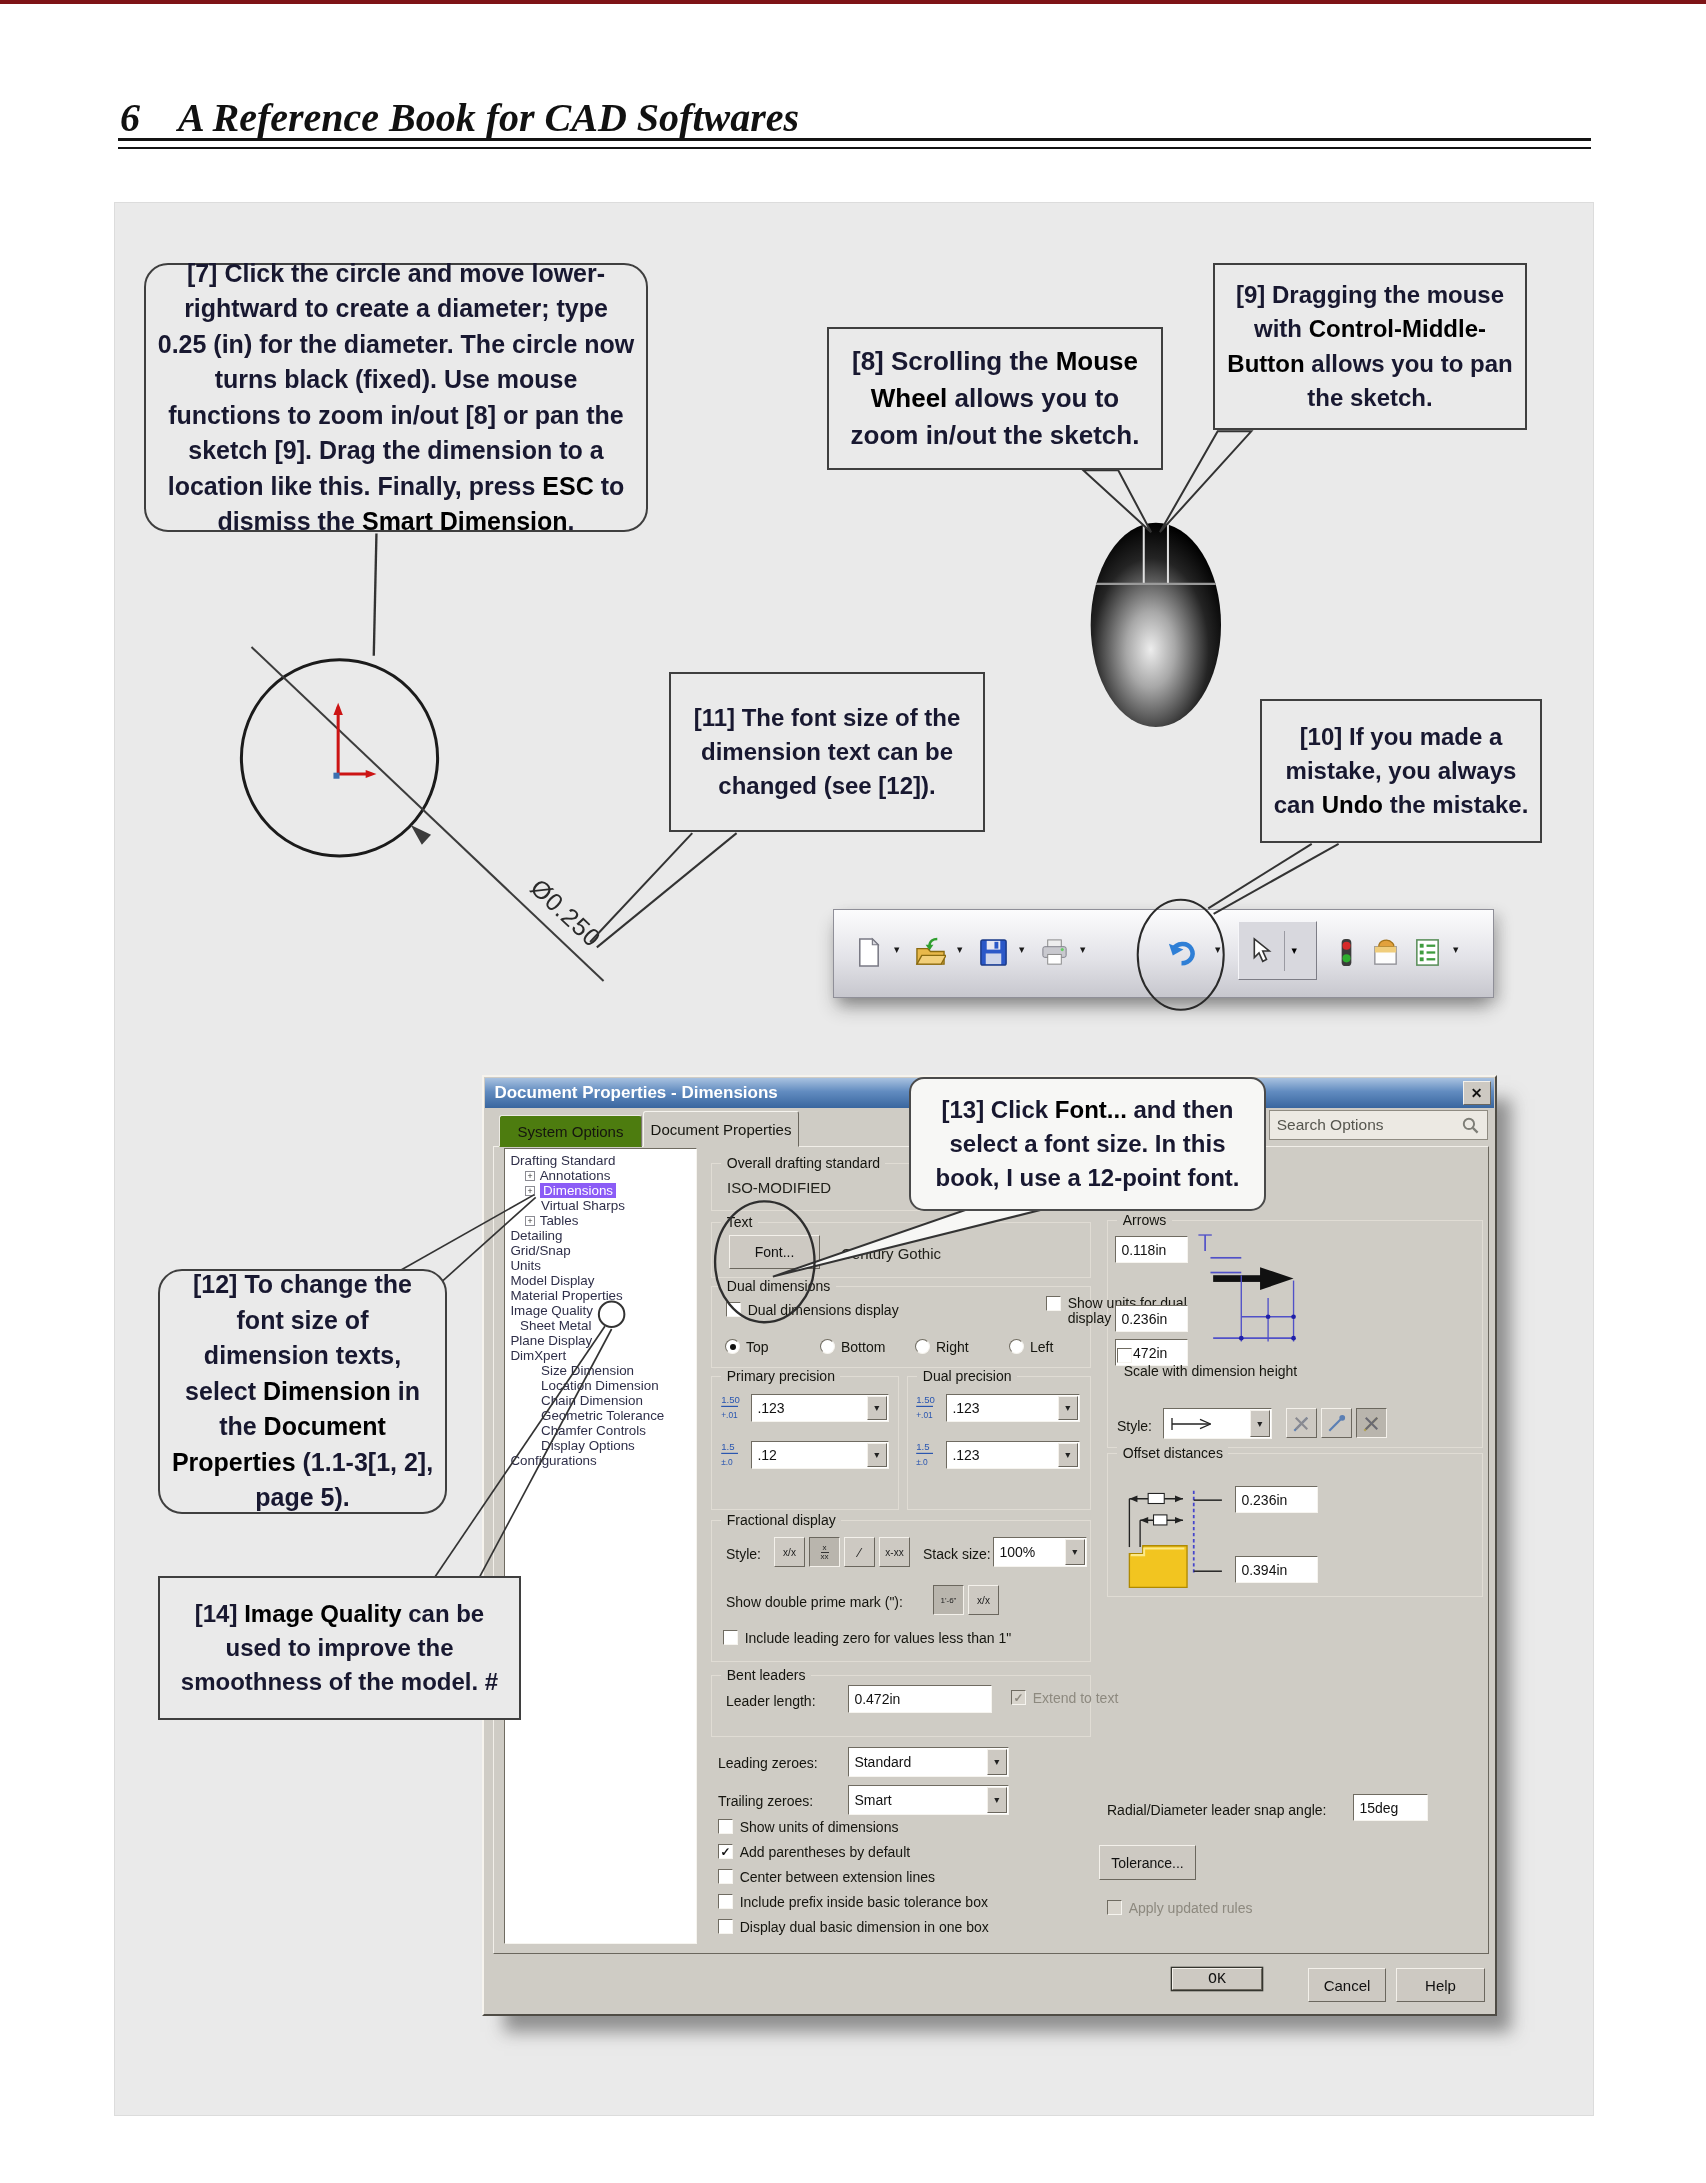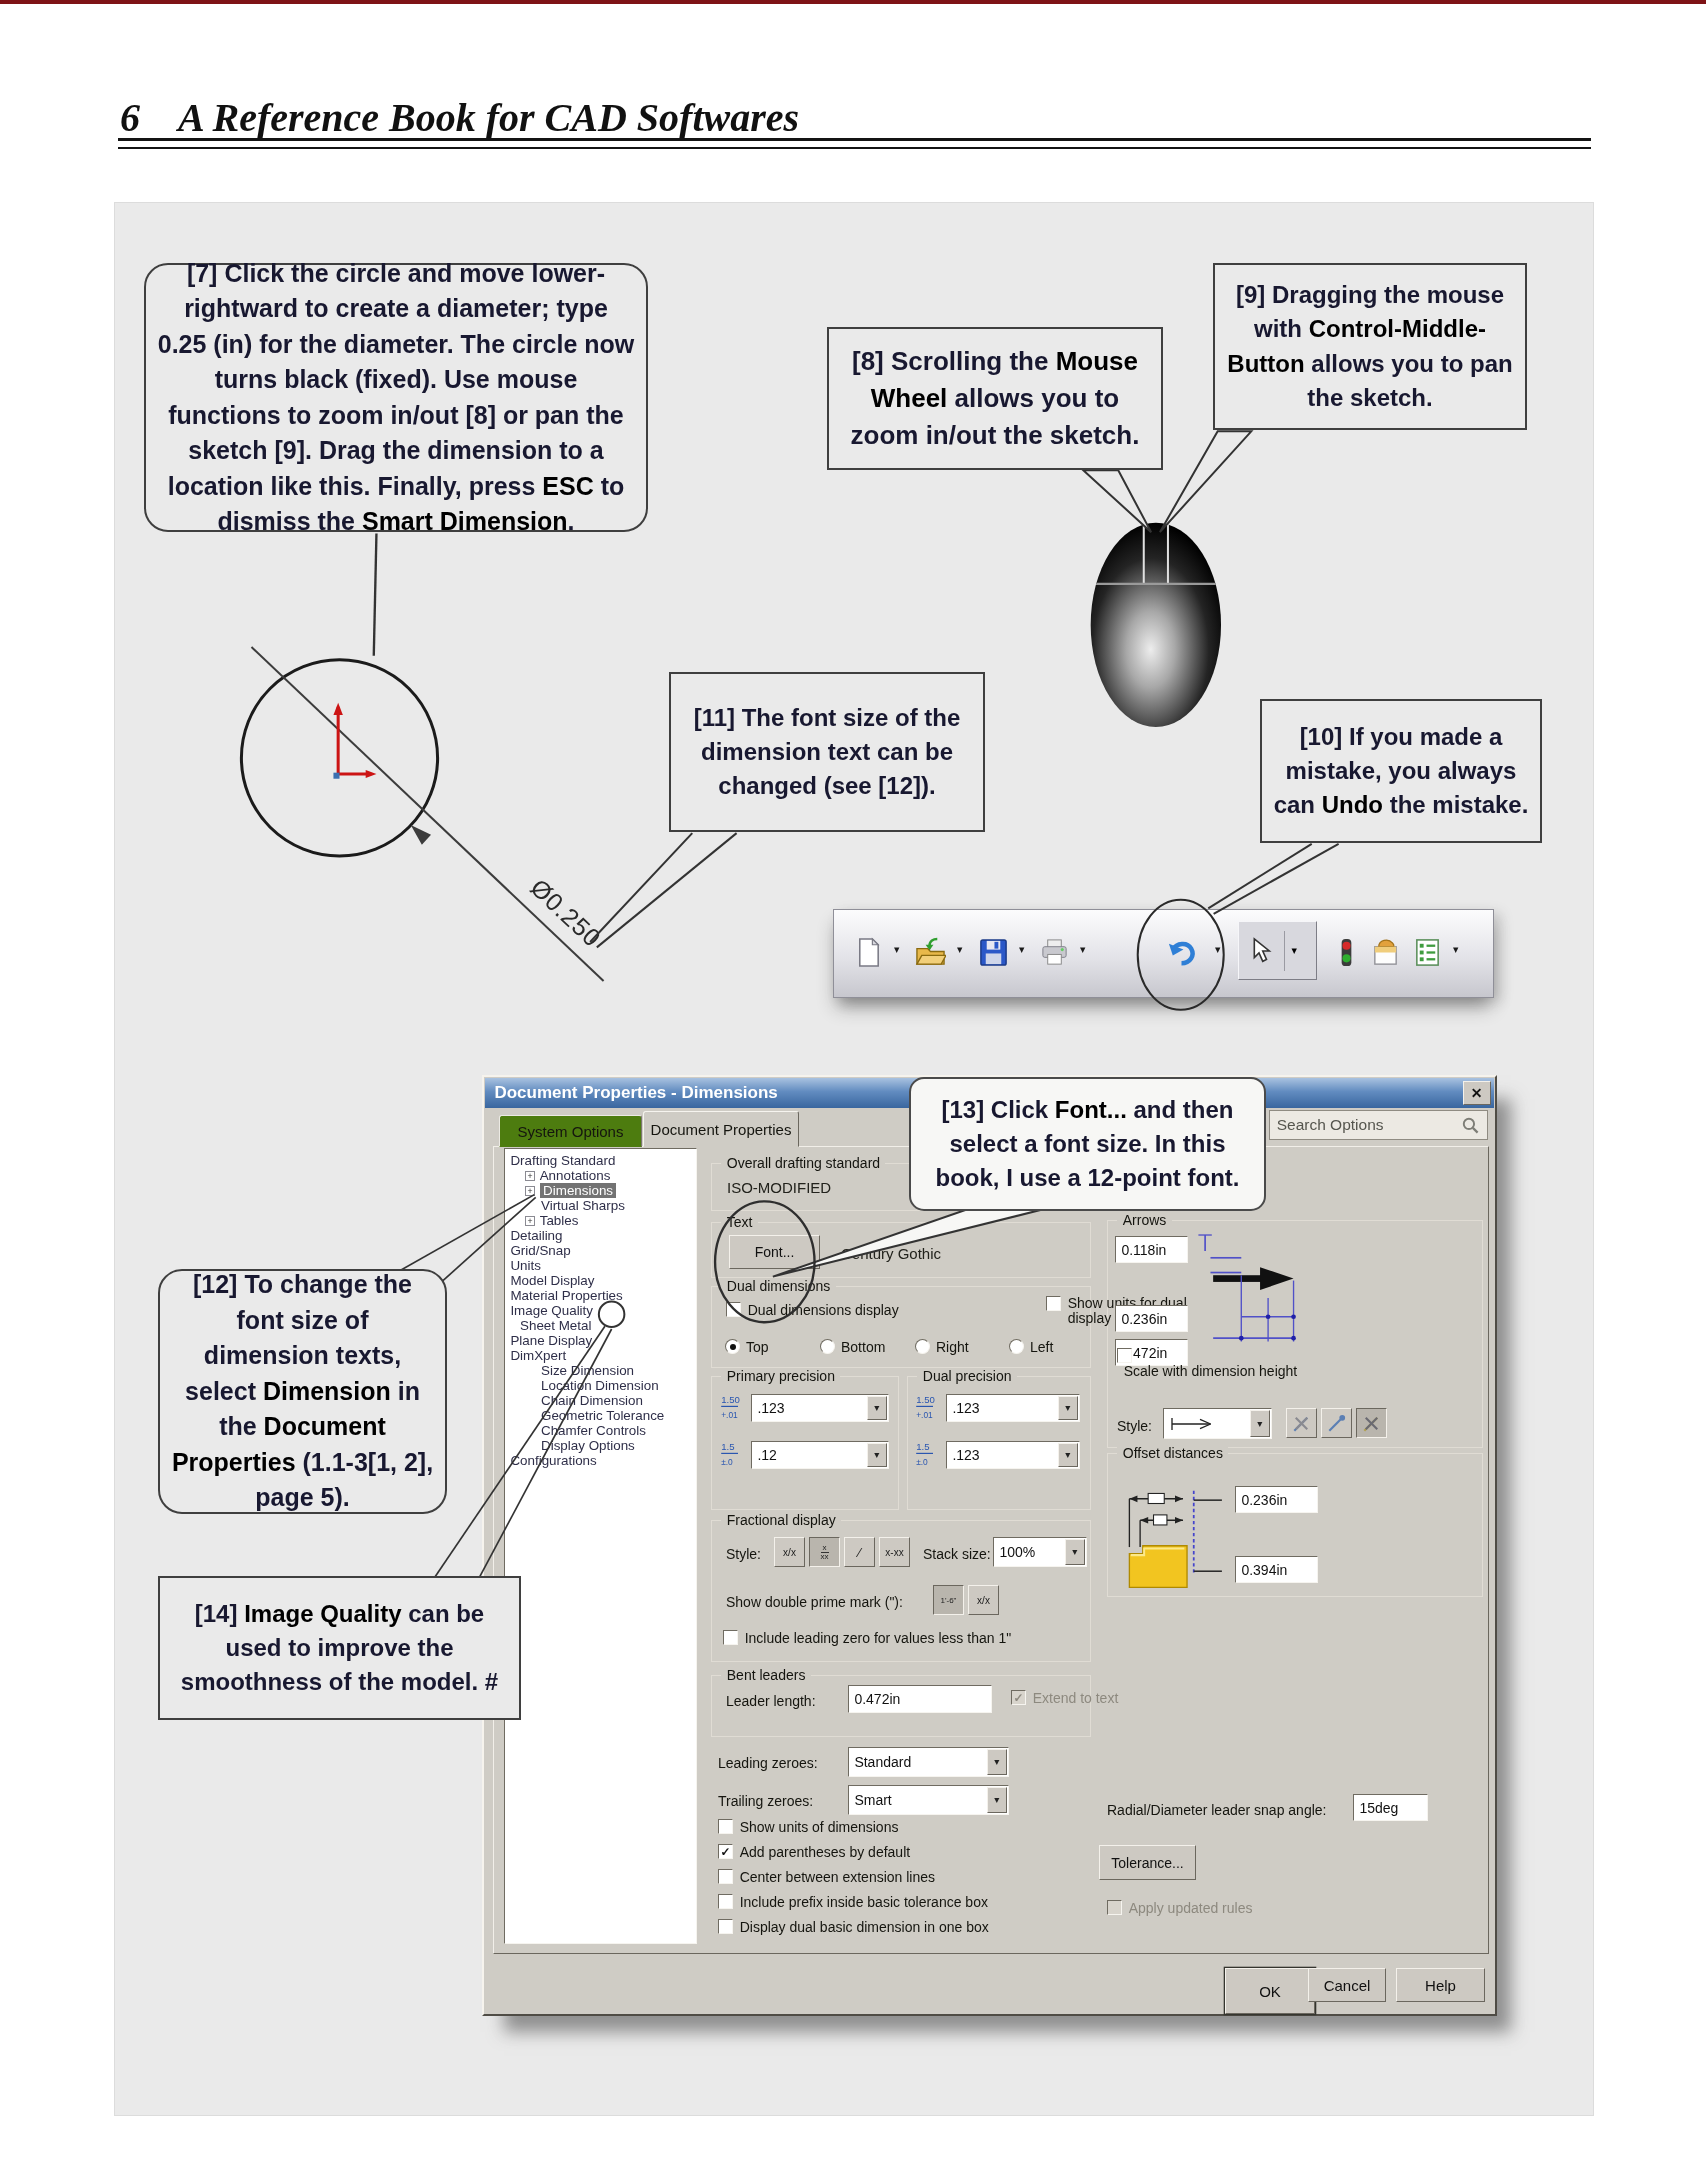--- a/index.html
+++ b/index.html
@@ -28,21 +28,21 @@
   .tcap{position:absolute;left:485px;top:1078px;width:1009px;height:30px;z-index:2;background:linear-gradient(180deg,#a9c2e0 0%,#628cc0 45%,#39669f 100%);display:flex;align-items:center;padding-left:9.4px;box-sizing:border-box;}
   .tcap .ttl{color:#fff;font-weight:bold;font-size:17px;}
   .xbtn{position:absolute;right:3.4px;top:2.7px;width:28px;height:24px;background:#cdc9c2;border:1.3px solid;border-color:#f4f1eb #6b675e #6b675e #f4f1eb;display:flex;align-items:center;justify-content:center;font-size:14px;font-weight:bold;color:#111;box-sizing:border-box;}
   .tab{position:absolute;z-index:3;box-sizing:border-box;display:flex;align-items:center;justify-content:center;font-size:15px;color:#15150f;background:#cfccc5;border:1.3px solid;border-color:#f6f4ef #6b675e transparent #f6f4ef;border-radius:2.7px 2.7px 0 0;}
   .tab.inact{background:#4d7c0f;border-color:#eceae4 #7b776e transparent #eceae4;}
   .srch{position:absolute;left:1269px;top:1110px;width:219px;height:30px;z-index:3;background:#ece9e3;border:1.3px solid #8f8b82;box-sizing:border-box;display:flex;align-items:center;padding:0 6.7px;font-size:15.5px;color:#55554e;}
   .panel{position:absolute;left:493px;top:1146px;width:996px;height:808px;z-index:2;border:1.3px solid;border-color:#f2efe9 #6b675e #6b675e #f2efe9;box-sizing:border-box;}
   .tree{position:absolute;left:504px;top:1148px;width:193px;height:796px;z-index:3;background:#fff;border:1.3px solid;border-color:#6f6b61 #f6f4ef #f6f4ef #6f6b61;box-sizing:border-box;overflow:hidden;padding-top:4px;}
   .trow{display:flex;align-items:center;height:15px;font-size:13.4px;color:#2f2f49;white-space:nowrap;}
   .pg{width:10px;height:10px;border:0.7px solid #8a8a92;background:#fff;font-size:8.7px;line-height:8.7px;text-align:center;margin-right:4.7px;color:#333;flex:none;box-sizing:border-box;}
-  .tsel{background:#737373;color:#fff;padding:0 3.4px;}
+  .tsel{background:#8b5cf6;color:#fff;padding:0 3.4px;}
   .grp{position:absolute;z-index:3;border:1.3px groove #e0dcd4;box-sizing:border-box;}
   .glab{position:absolute;top:-9.4px;left:9.4px;background:#cfccc5;padding:0 5.4px;font-size:14px;color:#14140f;white-space:nowrap;z-index:4;}
   .lbl{position:absolute;z-index:4;font-size:14px;color:#15150f;white-space:nowrap;}
   .val{position:absolute;z-index:4;font-size:15px;color:#22221c;white-space:nowrap;}
   .tb,.combo{position:absolute;z-index:4;background:#fff;border:1.3px solid;border-color:#6f6b61 #f6f4ef #f6f4ef #6f6b61;font-size:14px;color:#111;display:flex;align-items:center;padding-left:5.4px;box-sizing:border-box;white-space:nowrap;}
   .combo{padding-right:23px;}
   .dbtn{position:absolute;top:1.3px;right:1.3px;bottom:1.3px;width:20px;background:#cdc9c2;border:1.3px solid;border-color:#f4f1eb #6b675e #6b675e #f4f1eb;display:flex;align-items:center;justify-content:center;font-size:8.7px;color:#222;box-sizing:border-box;}
   .btn3{position:absolute;z-index:4;background:#cdc9c2;border:1.3px solid;border-color:#f4f1eb #6b675e #6b675e #f4f1eb;display:flex;align-items:center;justify-content:center;font-size:14px;color:#111;box-sizing:border-box;}
   .cbrow{display:flex;align-items:center;height:25px;}
   .cbabs{position:absolute;z-index:4;display:flex;align-items:flex-start;}
@@ -496,21 +496,21 @@
     <span>15deg</span>
   </div>
 <div class="btn3" style="left:1099px;top:1845px;width:97px;height:35px;">
     <span>Tolerance...</span>
   </div>
 <div class="cbabs dis" style="left:1107px;top:1900px;">
     <span class="cb"></span>
     <span class="cblabel">Apply updated rules</span>
   </div>
 
-<div class="btn3 btm okdef" style="left:1225px;top:1968px;width:90px;height:46px;">
+<div class="btn3 btm okdef" style="left:1172px;top:1968px;width:90px;height:22px;font-family:Liberation Mono, monospace;">
     <span>OK</span>
   </div>
 <div class="btn3 btm" style="left:1308px;top:1968px;width:78px;height:34px;">
     <span>Cancel</span>
   </div>
 <div class="btn3 btm" style="left:1396px;top:1968px;width:89px;height:34px;">
     <span>Help</span>
   </div>
 
 <svg id="ov" viewBox="0 0 2540 3249">

